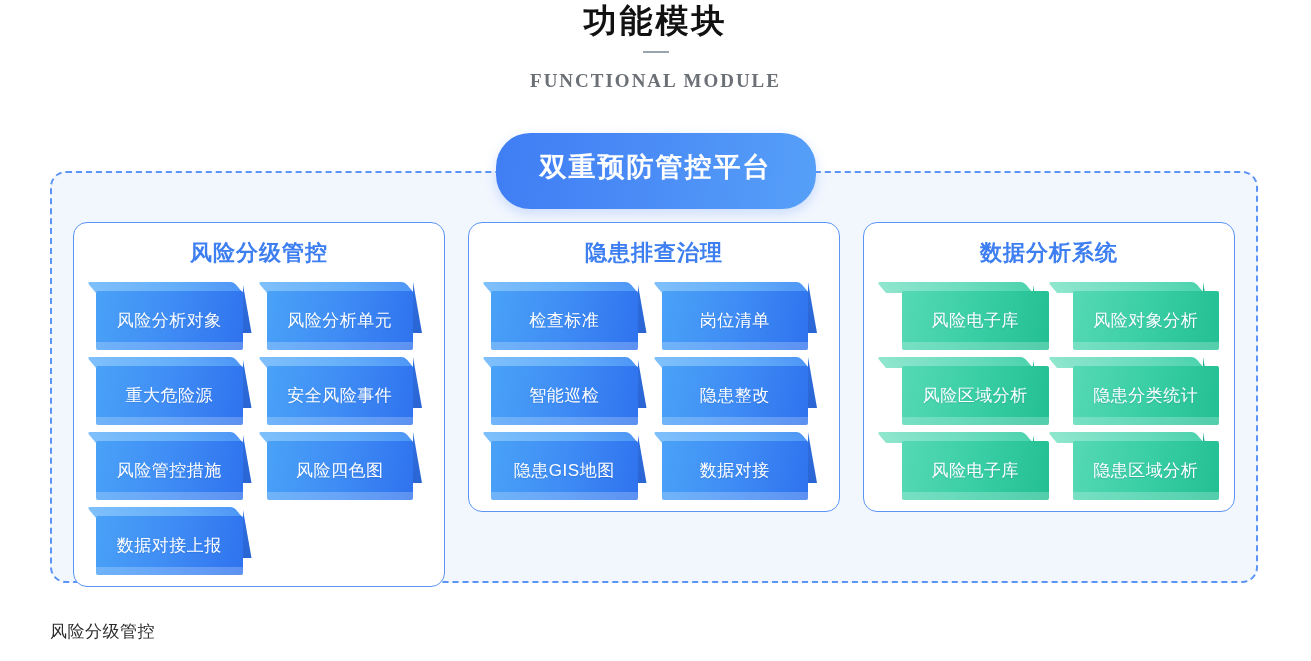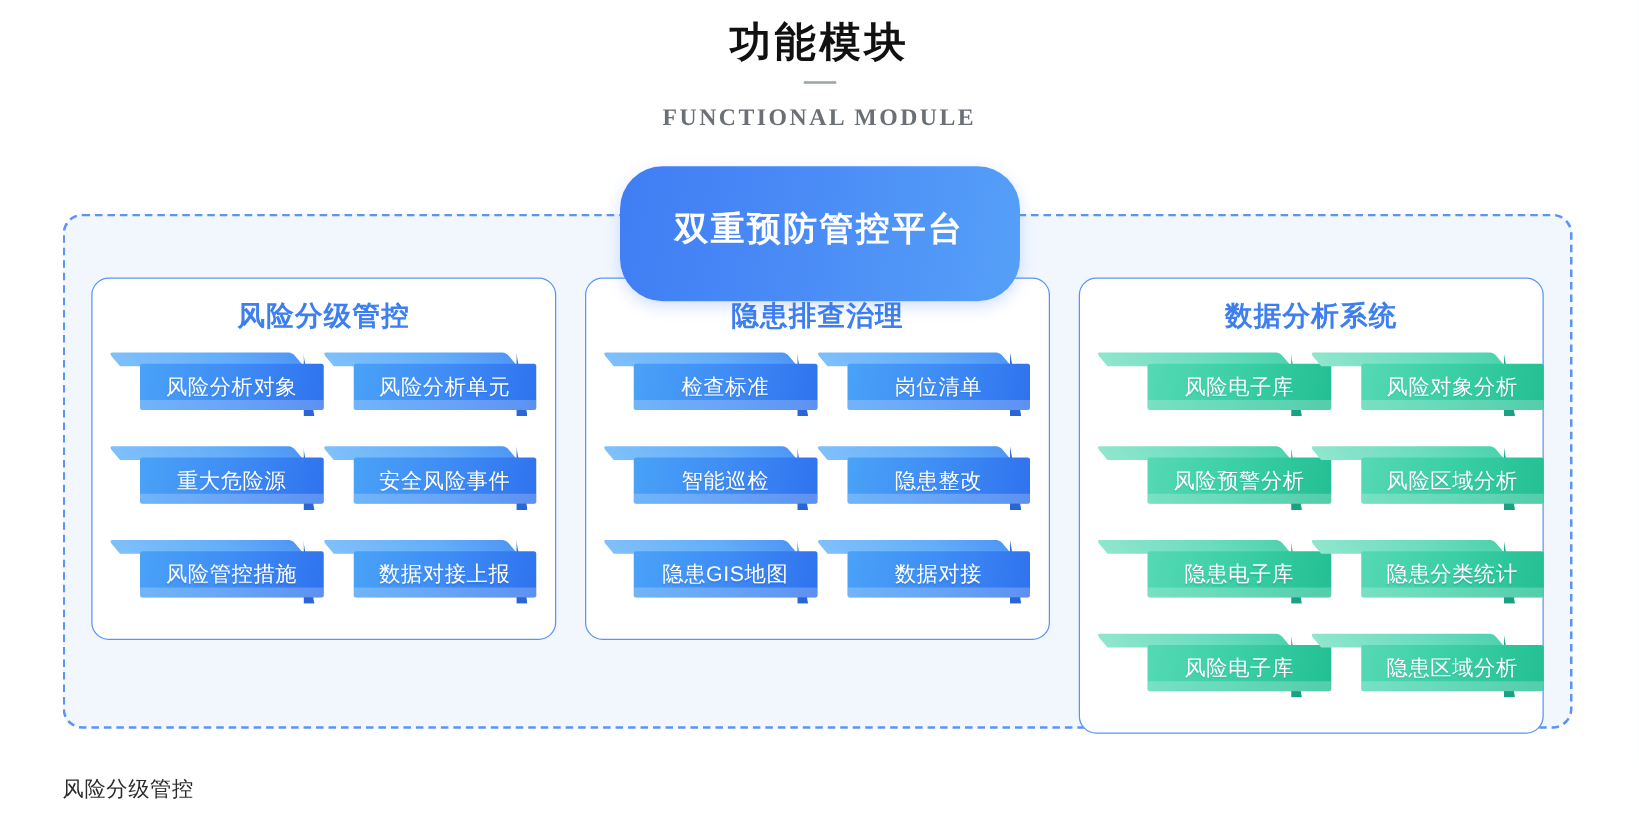--- a/index.html
+++ b/index.html
@@ -13,21 +13,20 @@
     background: #ffffff;
     font-family: "Liberation Sans", "DejaVu Sans", sans-serif;
     overflow: hidden;
     position: relative;
   }
 
   
   .page-header {
     width: 100%;
     text-align: center;
-    padding-top: 14px;
     box-sizing: border-box;
   }
   .page-title {
     font-family: "Liberation Serif", "DejaVu Serif", serif;
     font-size: 33px;
     font-weight: bold;
     color: #111111;
     letter-spacing: 3px;
     line-height: 42px;
     margin: 0;
@@ -54,21 +53,21 @@
     left: 0;
     top: 133px;
     width: 1311px;
     text-align: center;
     z-index: 5;
     pointer-events: none;
   }
   .banner-pill {
     display: inline-block;
     pointer-events: auto;
-    padding: 16px 44px;
+    padding: 0 44px;
     height: 76px;
     line-height: 68px;
     border-radius: 34px;
     background: linear-gradient(100deg, #3f7df4 0%, #4a8bf6 45%, #56a0f8 100%);
     color: #ffffff;
     font-size: 27px;
     font-weight: bold;
     letter-spacing: 2px;
     box-shadow: 0 4px 12px rgba(60,120,240,0.22);
     white-space: nowrap;
@@ -148,24 +147,24 @@
   .tile-side {
     position: absolute;
     right: 0;
     top: -9px;
     width: 9px;
     height: 100%;
     clip-path: polygon(0 0, 100% 100%, 100% 100%, 0 100%);
   }
   .tile-body {
     position: absolute;
-    left: 16px;
+    left: 0;
     top: 0;
     width: calc(100% - 9px);
-    height: 37px;
+    height: 59px;
     border-radius: 2px;
     display: flex;
     align-items: center;
     justify-content: center;
     overflow: hidden;
   }
   .tile-body::after {
     content: "";
     position: absolute;
     left: 0;
@@ -257,20 +256,27 @@
         <div class="tile-top"></div>
         <div class="tile-side"></div>
         <div class="tile-body">
           <span class="tile-label">风险管控措施</span>
         </div>
       </div>
       <div class="tile blue">
         <div class="tile-top"></div>
         <div class="tile-side"></div>
         <div class="tile-body">
+          <span class="tile-label">风险四色图</span>
+        </div>
+      </div>
+      <div class="tile blue">
+        <div class="tile-top"></div>
+        <div class="tile-side"></div>
+        <div class="tile-body">
           <span class="tile-label">数据对接上报</span>
         </div>
       </div>
     </div>
   </div>
 
   <div class="panel">
     <div class="panel-title">隐患排查治理</div>
     <div class="tile-grid">
       <div class="tile blue">
@@ -332,35 +338,21 @@
         <div class="tile-top"></div>
         <div class="tile-side"></div>
         <div class="tile-body">
           <span class="tile-label">风险对象分析</span>
         </div>
       </div>
       <div class="tile green">
         <div class="tile-top"></div>
         <div class="tile-side"></div>
         <div class="tile-body">
-          <span class="tile-label">风险预警分析</span>
-        </div>
-      </div>
-      <div class="tile green">
-        <div class="tile-top"></div>
-        <div class="tile-side"></div>
-        <div class="tile-body">
           <span class="tile-label">风险区域分析</span>
-        </div>
-      </div>
-      <div class="tile green">
-        <div class="tile-top"></div>
-        <div class="tile-side"></div>
-        <div class="tile-body">
-          <span class="tile-label">隐患电子库</span>
         </div>
       </div>
       <div class="tile green">
         <div class="tile-top"></div>
         <div class="tile-side"></div>
         <div class="tile-body">
           <span class="tile-label">隐患分类统计</span>
         </div>
       </div>
       <div class="tile green">

